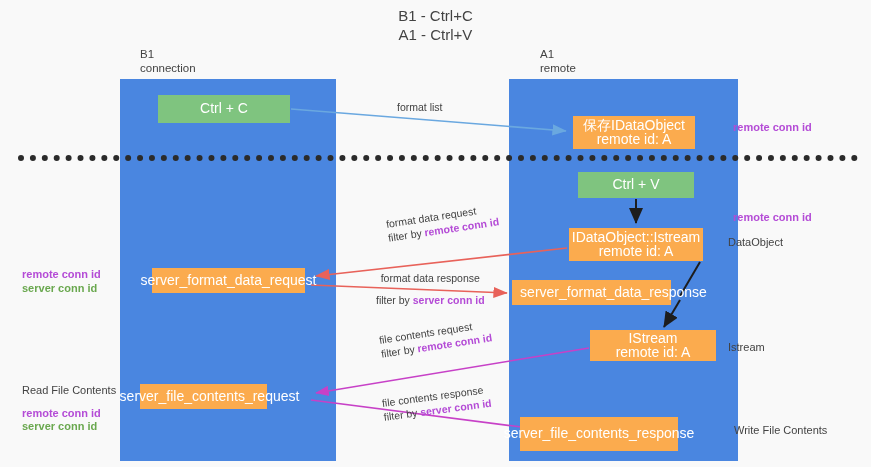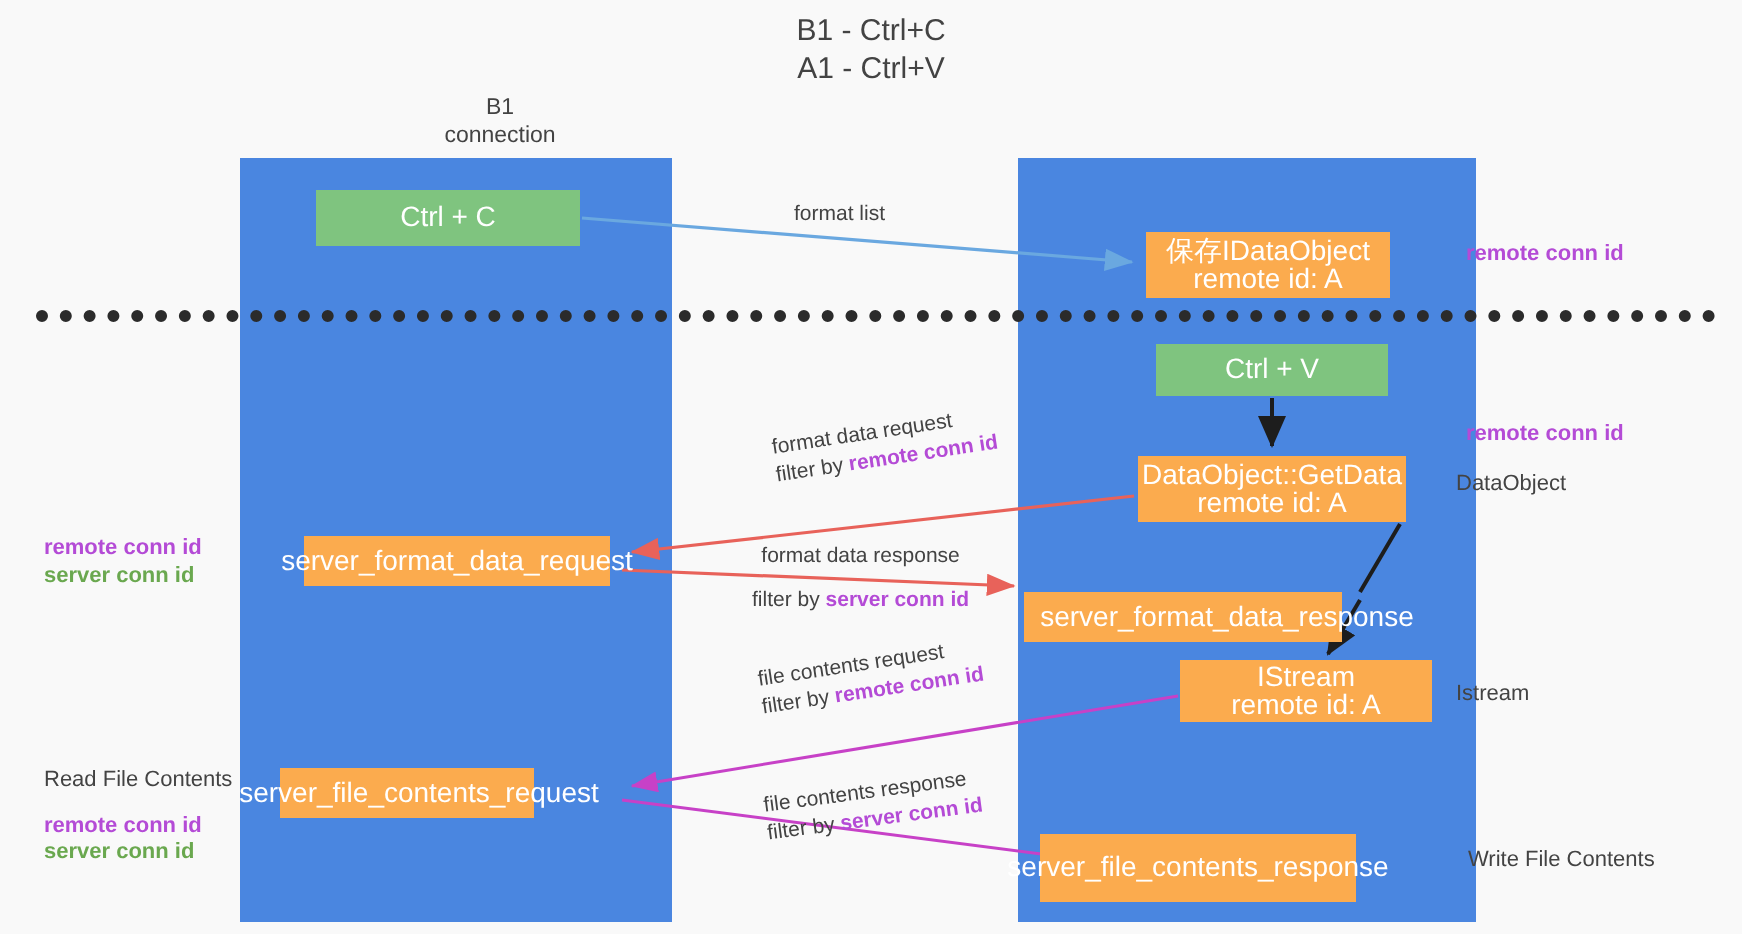--- a/index.html
+++ b/index.html
@@ -18,21 +18,21 @@
   
   #title{
     left:0;top:6px;width:871px;
     text-align:center;
     font-size:15px;line-height:19px;
     color:#434343;
   }
 
   
   .lane-head{
-    text-align:center;font-size:11.5px;line-height:14px;color:#434343;
+    font-size:11.5px;line-height:14px;color:#434343;
   }
   #lane-head-b1{left:140px;top:47px;width:220px;}
   #lane-head-a1{left:540px;top:47px;width:220px;}
 
   
   .lane{background:#4a86e0;}
   #lane-b1{left:120px;top:79px;width:216px;height:382px;}
   #lane-a1{left:509px;top:79px;width:229px;height:382px;}
 
   
@@ -52,21 +52,21 @@
     padding:2px 4px;
   }
   .node.green{background:#7fc47f;}
   .node.orange{background:#fbab4e;}
 
   #n-ctrlc{left:158px;top:95px;width:132px;height:28px;}
   #n-idataobject{left:573px;top:116px;width:122px;height:33px;}
   #n-ctrlv{left:578px;top:172px;width:116px;height:26px;}
   #n-getdata{left:569px;top:228px;width:134px;height:33px;}
   #n-sfdreq{left:152px;top:268px;width:153px;height:25px;}
-  #n-sfdresp{left:512px;top:296px;width:159px;height:25px;padding-left:48px;}
+  #n-sfdresp{left:512px;top:280px;width:159px;height:25px;padding-left:48px;}
   #n-istream{left:590px;top:330px;width:126px;height:31px;}
   #n-sfcreq{left:140px;top:384px;width:127px;height:25px;padding-left:16px;}
   #n-sfcresp{left:520px;top:417px;width:158px;height:34px;}
 
   
   .side{font-size:11px;line-height:13.5px;}
   .side .purple{color:#b44bd6;font-weight:bold;}
   .side .green{color:#6aa84f;font-weight:bold;}
   .side .plain{color:#434343;}
 
@@ -101,20 +101,24 @@
 
   <div class="abs" id="title">
     <div>B1 - Ctrl+C</div>
     <div>A1 - Ctrl+V</div>
   </div>
 
   <div class="abs lane-head" id="lane-head-b1">
     <div>B1</div>
     <div>connection</div>
   </div>
+  <div class="abs lane-head" id="lane-head-a1">
+    <div>A1</div>
+    <div>remote</div>
+  </div>
 
   <div class="abs lane" id="lane-b1"></div>
   <div class="abs lane" id="lane-a1"></div>
 
   <svg id="wires" viewBox="0 0 871 467">
     <defs>
       <marker id="ah-blue" markerWidth="9" markerHeight="7" refX="8.5" refY="3.5" orient="auto">
         <polygon points="0 0, 9 3.5, 0 7" fill="#6aa8e0"></polygon>
       </marker>
       <marker id="ah-red" markerWidth="9" markerHeight="7" refX="8.5" refY="3.5" orient="auto">
@@ -168,21 +172,21 @@
   <div class="abs node orange" id="n-idataobject">
     <span>保存IDataObject</span>
     <span>remote id: A</span>
   </div>
 
   <div class="abs node green" id="n-ctrlv">
     <span>Ctrl + V</span>
   </div>
 
   <div class="abs node orange" id="n-getdata">
-    <span>DataObject::GetData</span>
+    <span>IDataObject::Istream</span>
     <span>remote id: A</span>
   </div>
 
   <div class="abs node orange" id="n-sfdreq">
     <span>server_format_data_request</span>
   </div>
 
   <div class="abs node orange" id="n-sfdresp">
     <span>server_format_data_response</span>
   </div>

